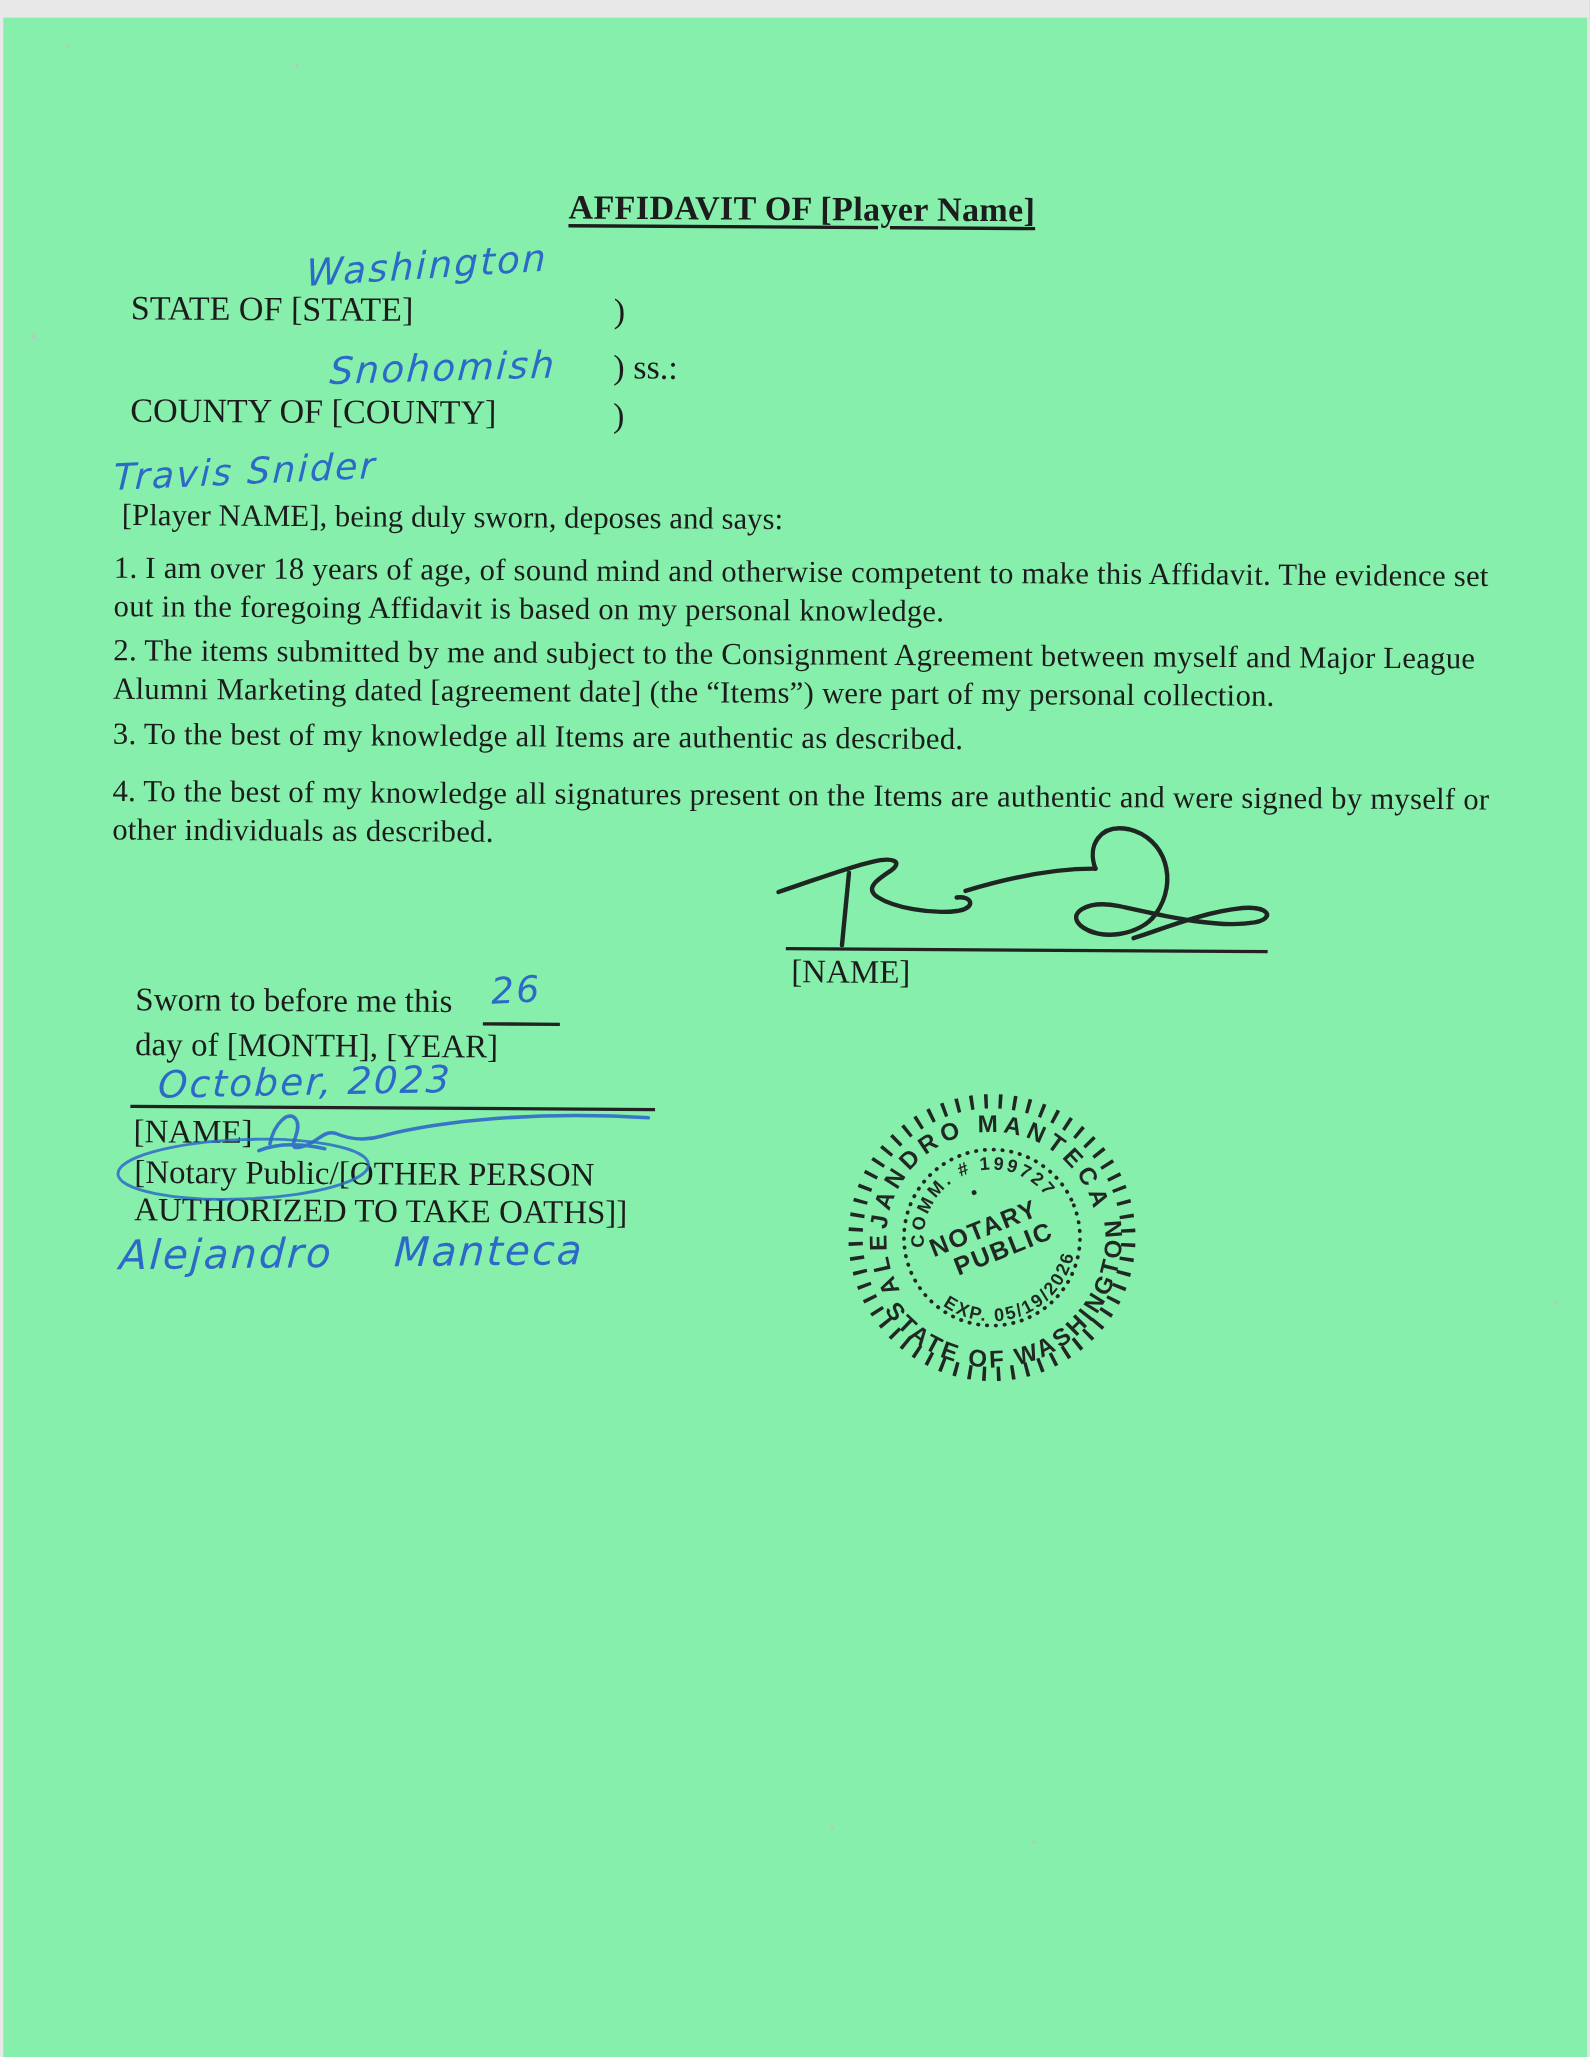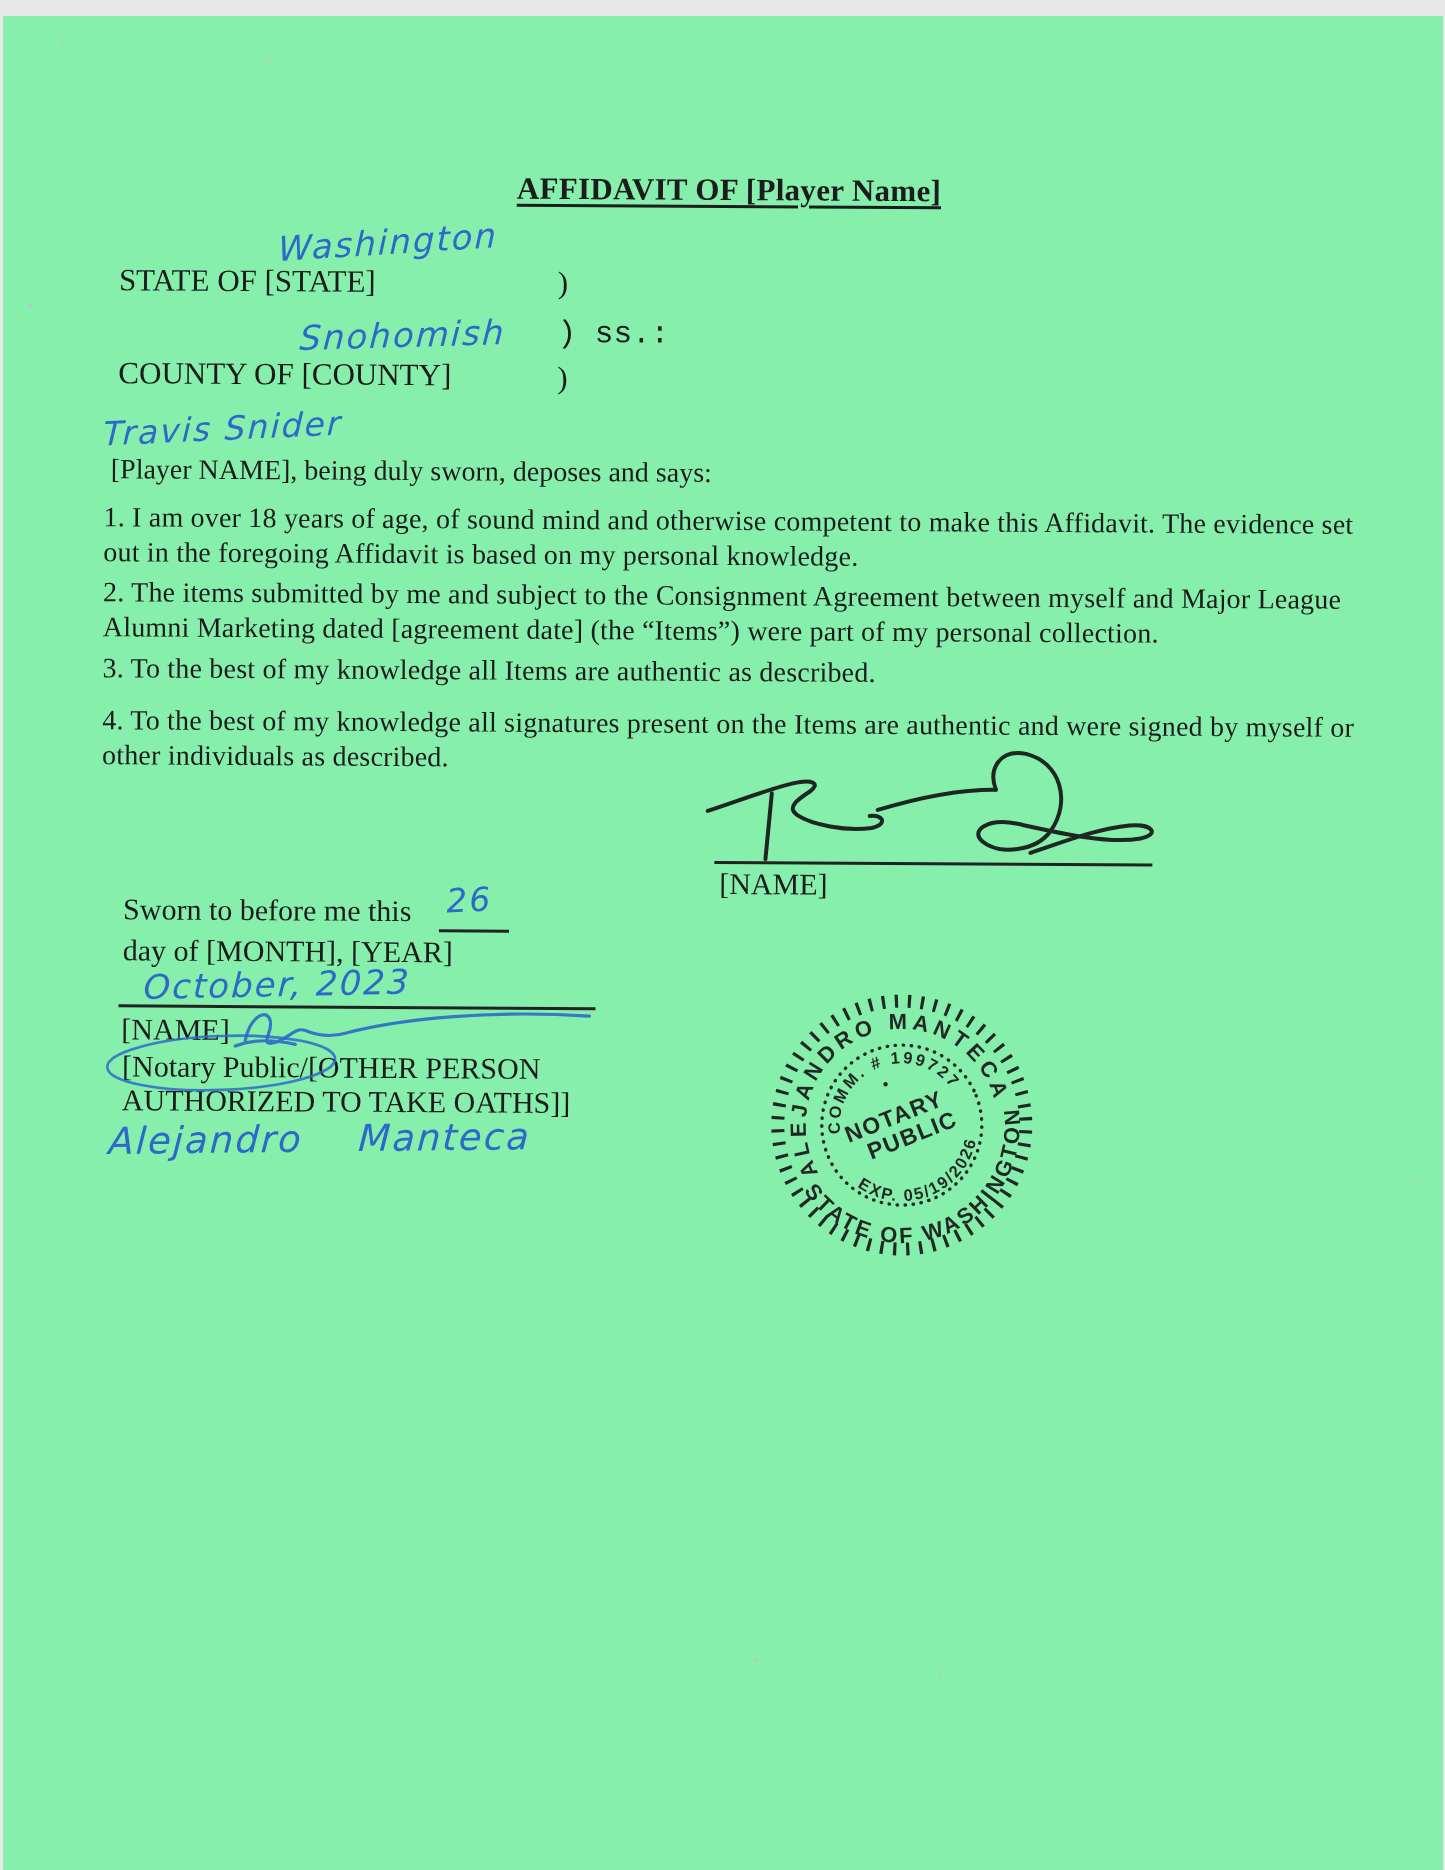--- a/index.html
+++ b/index.html
@@ -33,21 +33,21 @@
 </head>
 <body>
 
 <div class="sheet">
   <div class="doc">
 
     <div class="abs title">AFFIDAVIT OF [Player Name]</div>
 
     <div class="abs venue" style="left:113px;top:250px;">STATE OF [STATE]</div>
     <div class="abs venue" style="left:552px;top:250px;">)</div>
-    <div class="abs venue" style="left:552px;top:301px;font-family:Liberation Mono, monospace;">) ss.:</div>
+    <div class="abs venue" style="left:552px;top:301px;">) ss.:</div>
     <div class="abs venue" style="left:113px;top:343px;">COUNTY OF [COUNTY]</div>
     <div class="abs venue" style="left:552px;top:345px;">)</div>
 
     <div class="abs hand" style="left:272px;top:208px;font-size:34px;transform:rotate(-4deg) skewX(-5deg);">Washington</div>
     <div class="abs hand" style="left:294px;top:301px;font-size:34px;transform:rotate(-2deg) skewX(-5deg);">Snohomish</div>
     <div class="abs hand" style="left:98px;top:396px;font-size:33px;transform:rotate(-3deg) skewX(-5deg);">Travis Snider</div>
 
     <div class="abs" style="left:106px;top:441px;font-size:28px;">[Player NAME], being duly sworn, deposes and says:</div>
     <div class="body-text" style="top:487px;">1. I am over 18 years of age, of sound mind and otherwise competent to make this Affidavit. The evidence set out in the foregoing Affidavit is based on my personal knowledge.</div>
     <div class="body-text" style="top:562px;">2. The items submitted by me and subject to the Consignment Agreement between myself and Major League Alumni Marketing dated [agreement date] (the “Items”) were part of my personal collection.</div>

